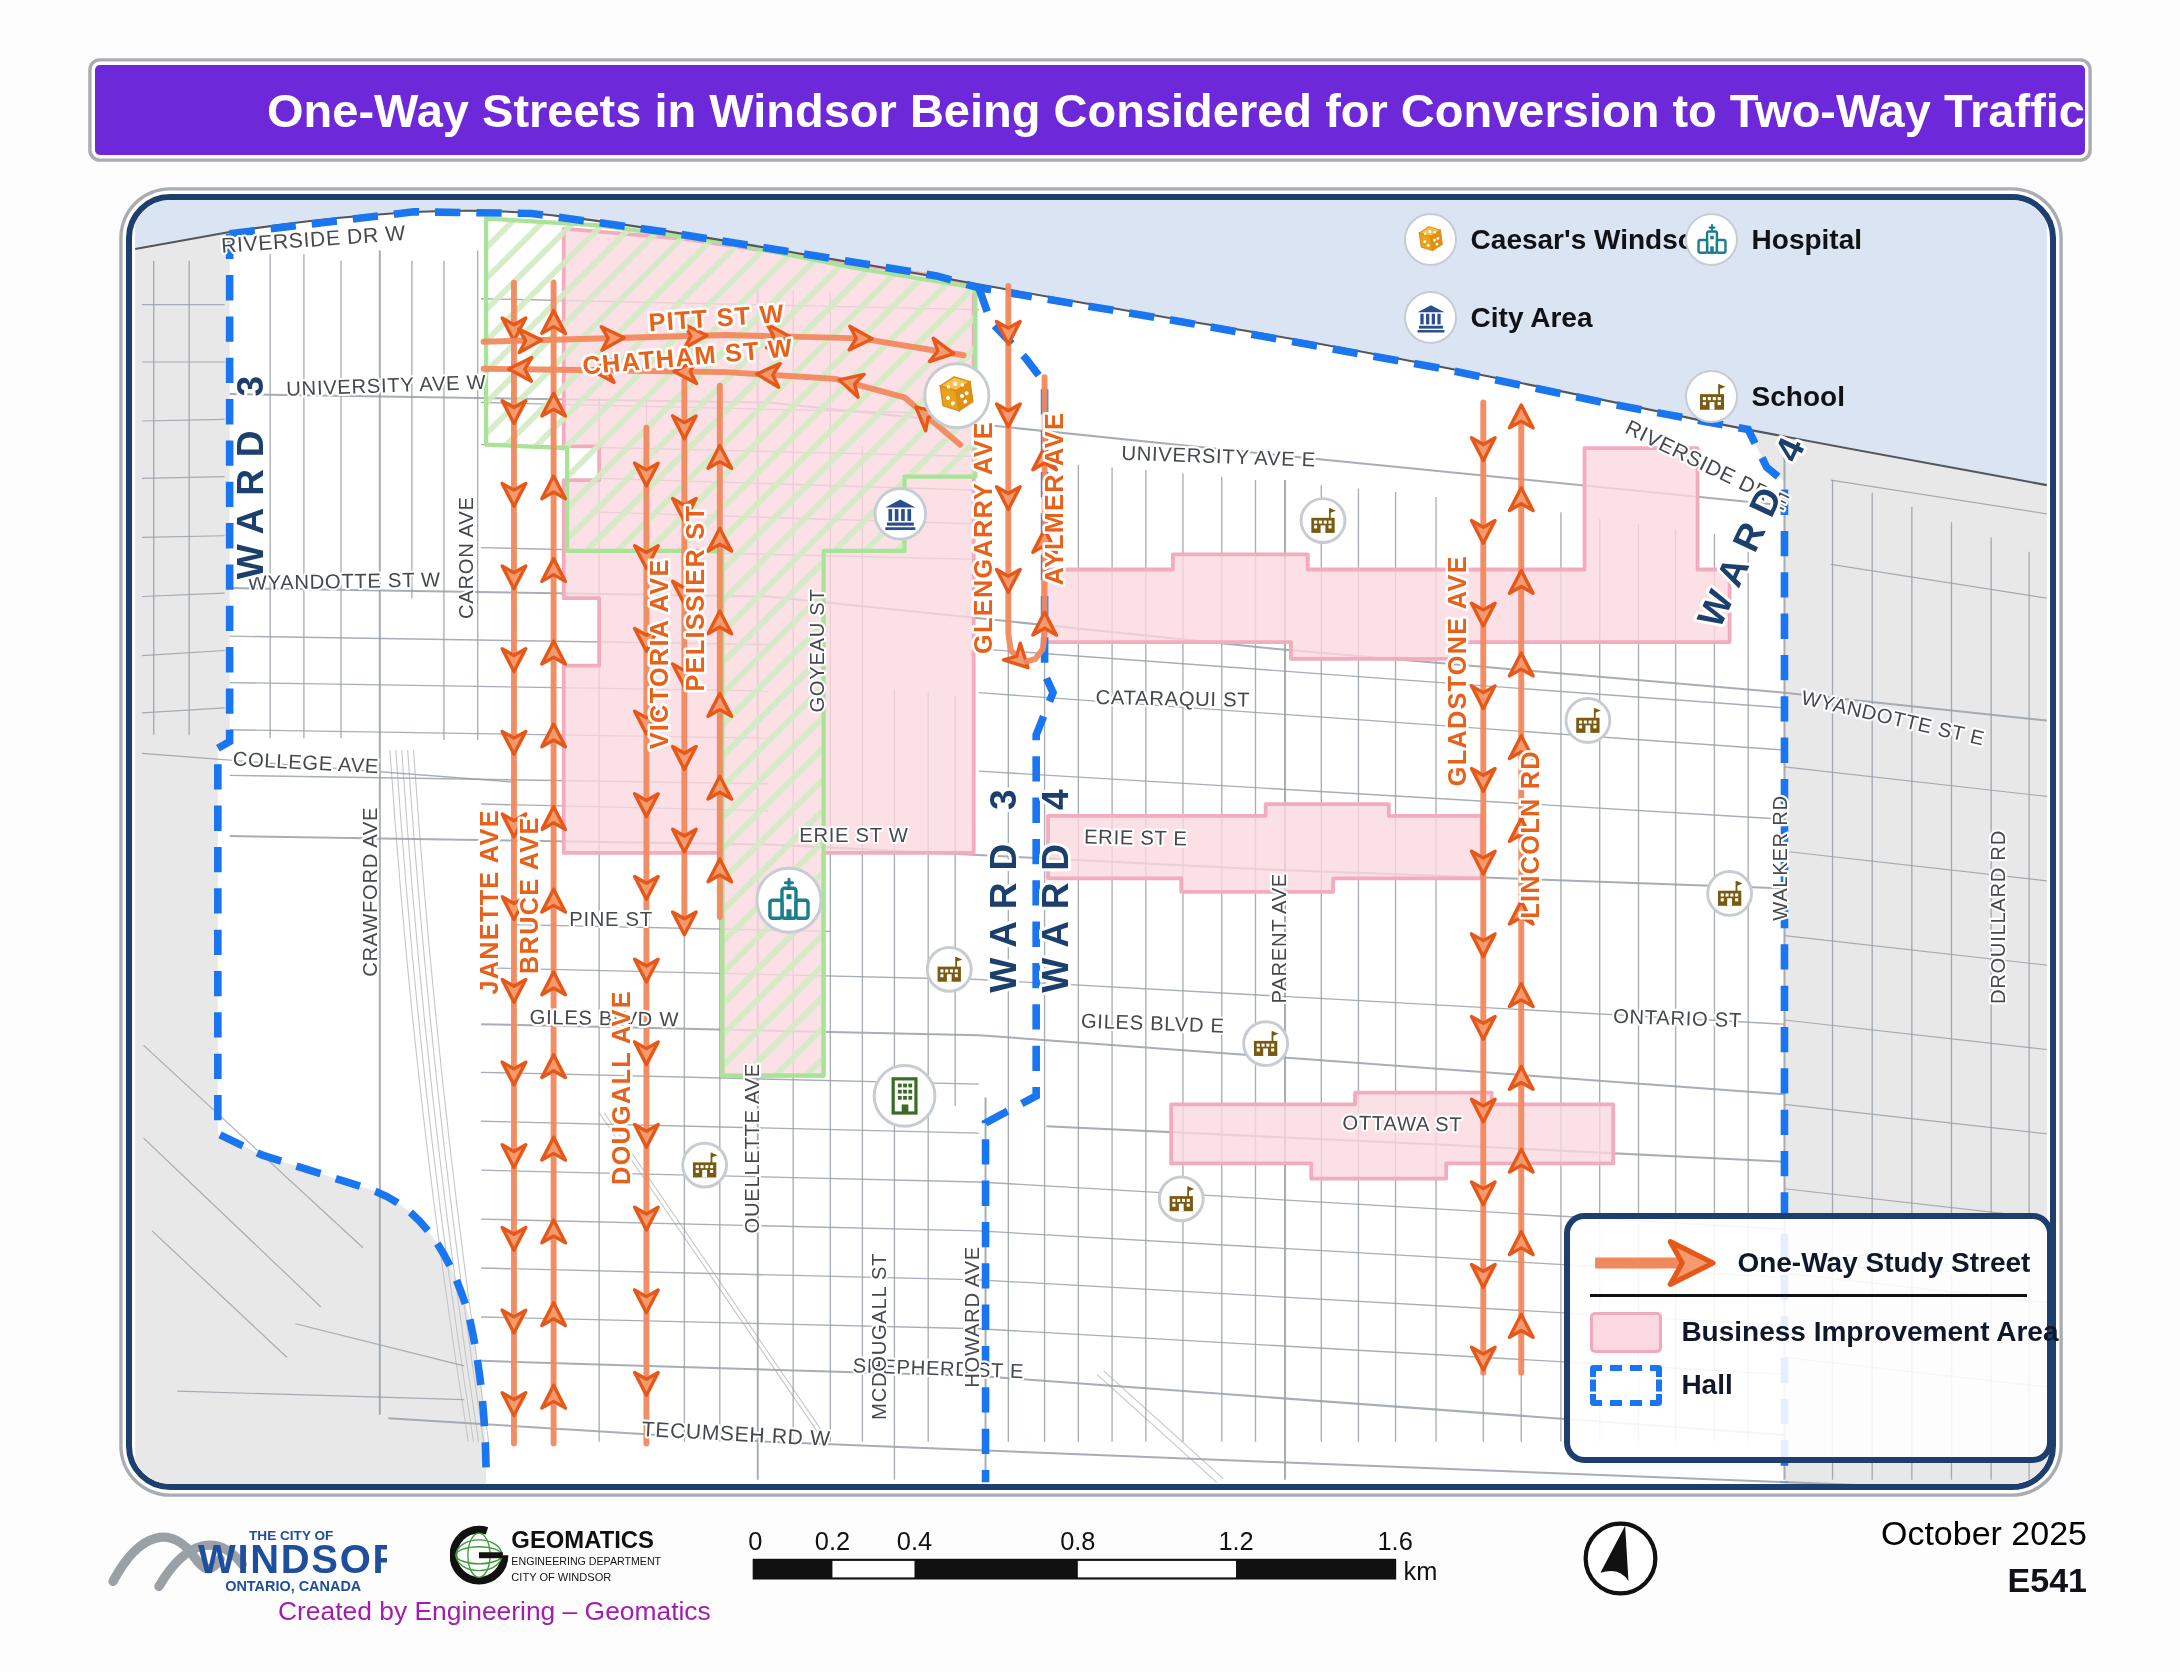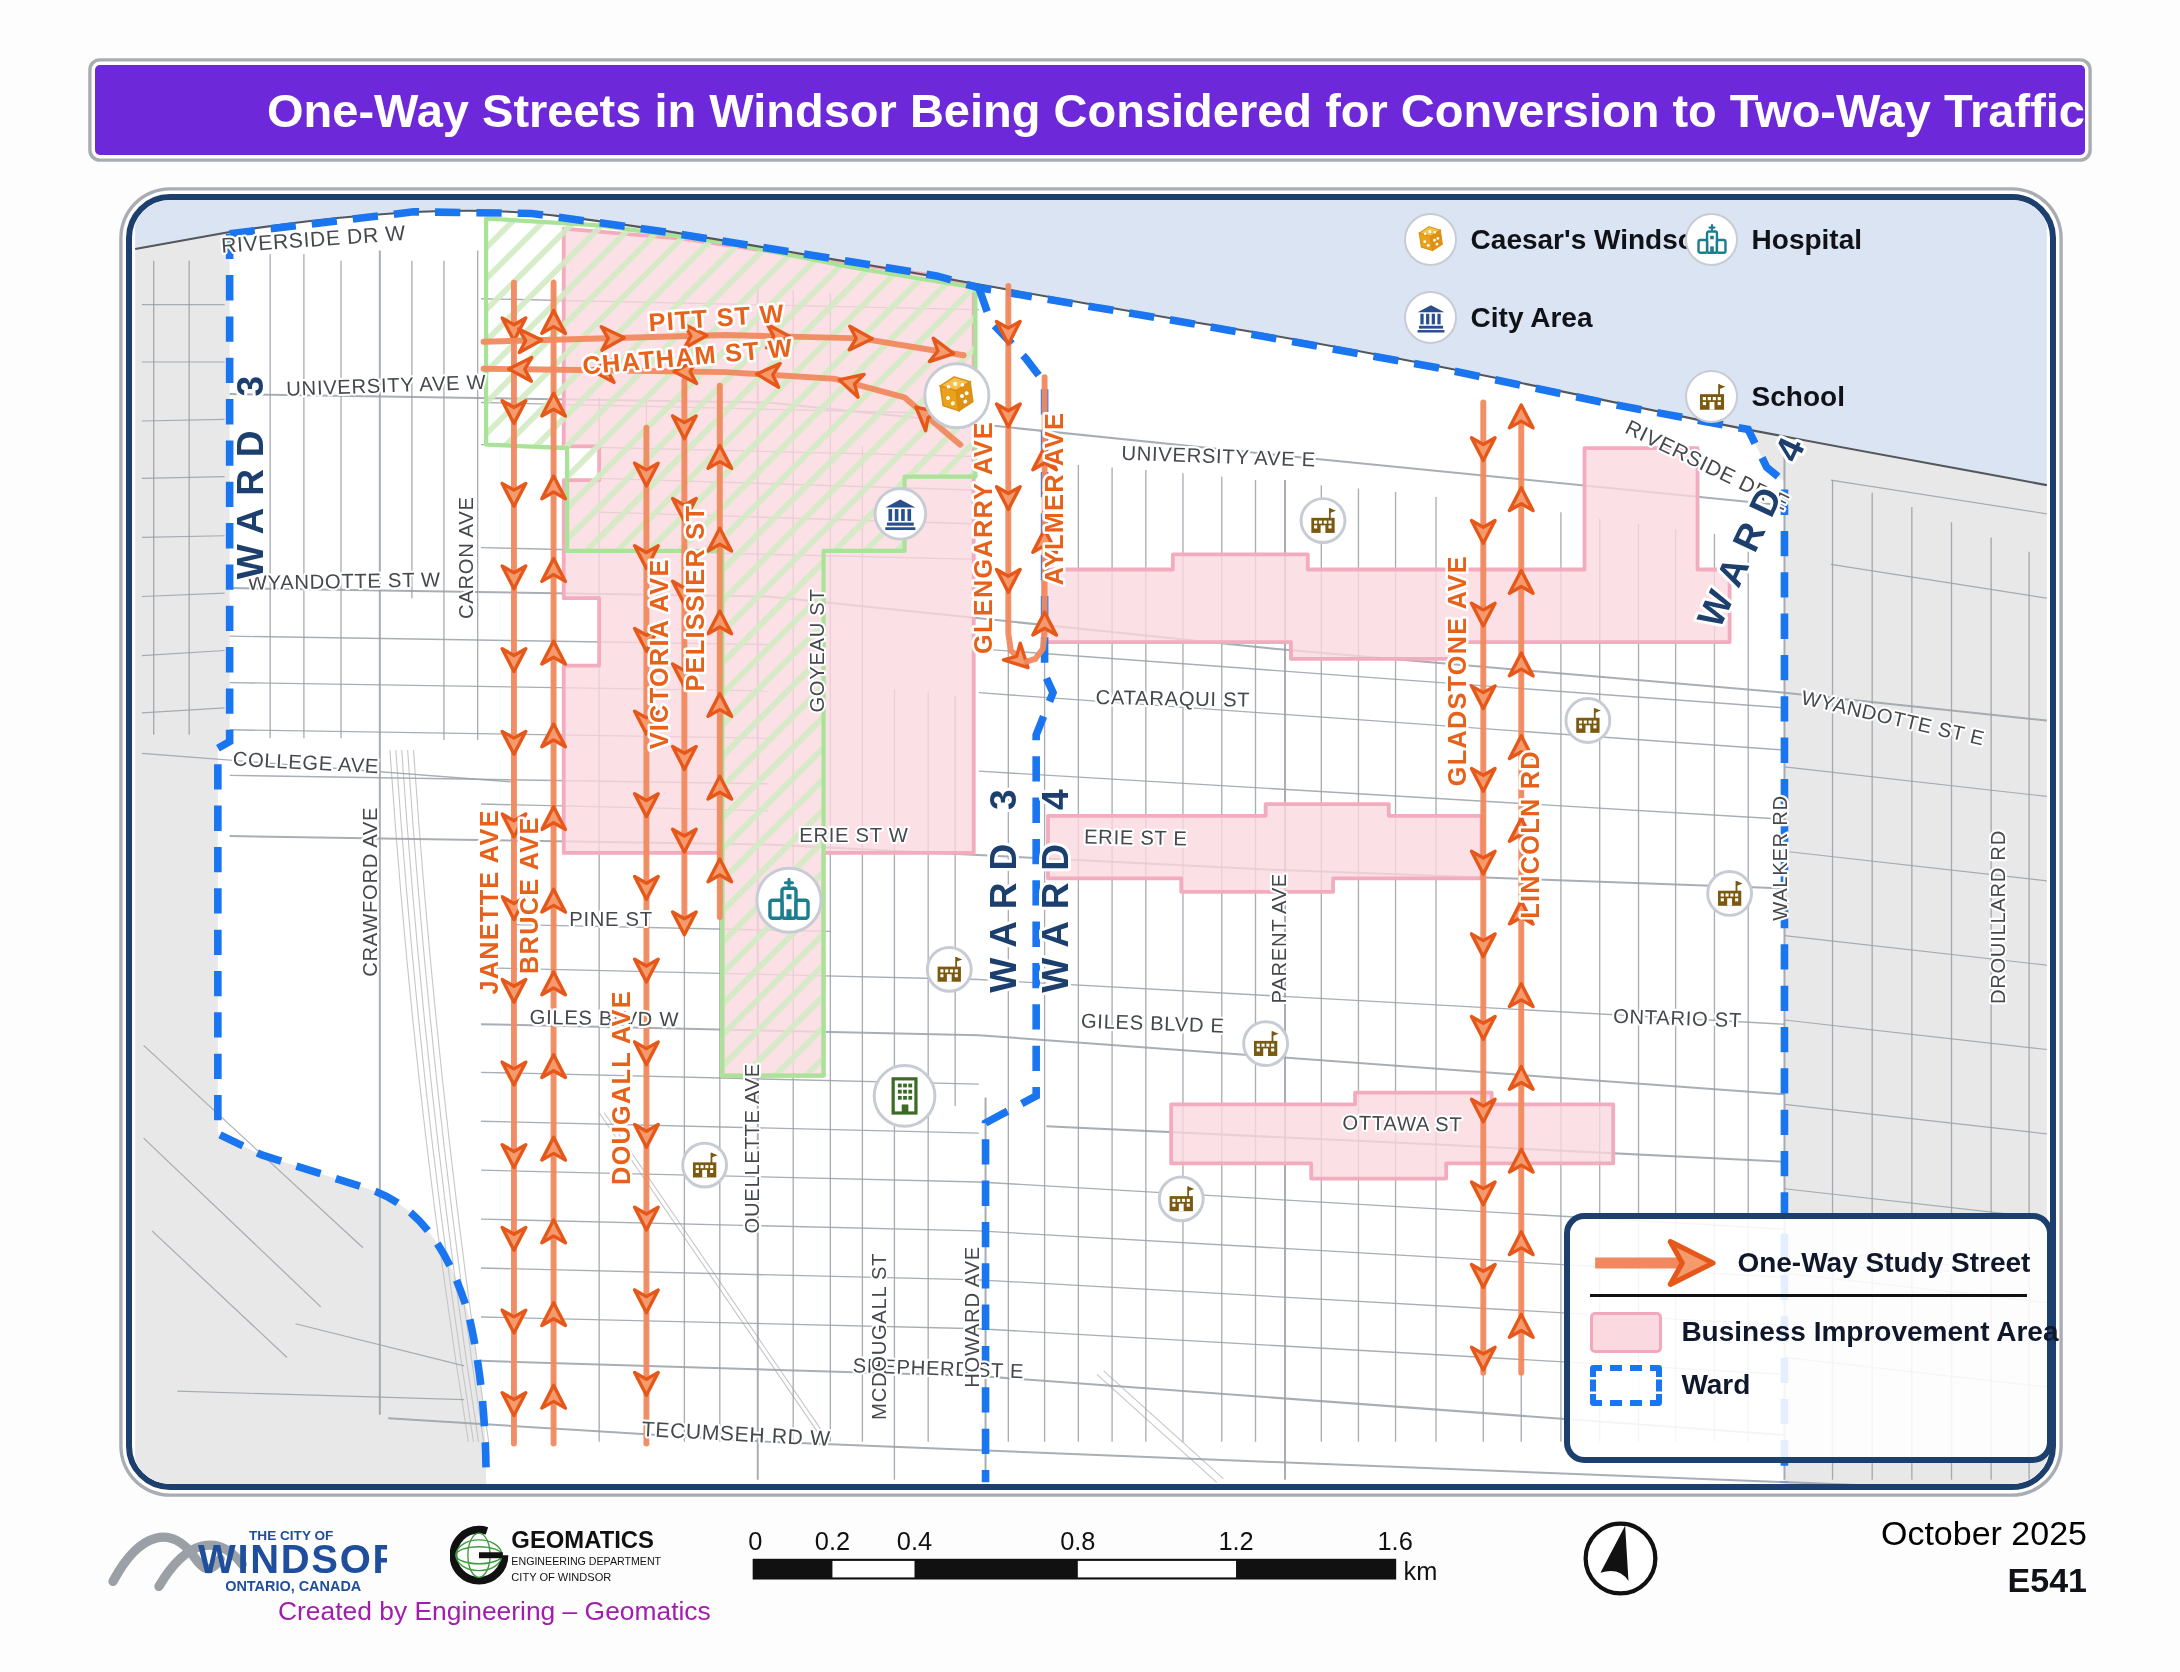--- a/index.html
+++ b/index.html
@@ -540,21 +540,21 @@
     </svg>
     <div class="ml-label">One-Way Study Street</div>
   </div>
   <div class="ml-divider"></div>
   <div class="ml-row">
     <div class="swatch bia"></div>
     <div class="ml-label">Business Improvement Area</div>
   </div>
   <div class="ml-row">
     <div class="swatch ward"></div>
-    <div class="ml-label">Ward</div>
+    <div class="ml-label">Hall</div>
   </div>
 </div>
 
 <div class="footer-item" style="left:106px;top:1515px;">
   <svg width="281" height="85" viewBox="0 0 330 100">
     <path d="M8,78 C40,18 78,12 104,50 C114,64 122,70 134,52" fill="none" stroke="#9aa0a6" stroke-width="11" stroke-linecap="round"></path>
     <path d="M62,84 C95,28 132,22 160,58" fill="none" stroke="#9aa0a6" stroke-width="11" stroke-linecap="round"></path>
     <text x="168" y="30" font-size="16" font-weight="700" fill="#1f4e9c">THE CITY OF</text>
     <text x="108" y="68" font-size="47" font-weight="700" fill="#1f4e9c" letter-spacing="2">WINDSOR</text>
     <text x="300" y="90" font-size="17" font-weight="700" fill="#1f4e9c" text-anchor="end">ONTARIO, CANADA</text>

